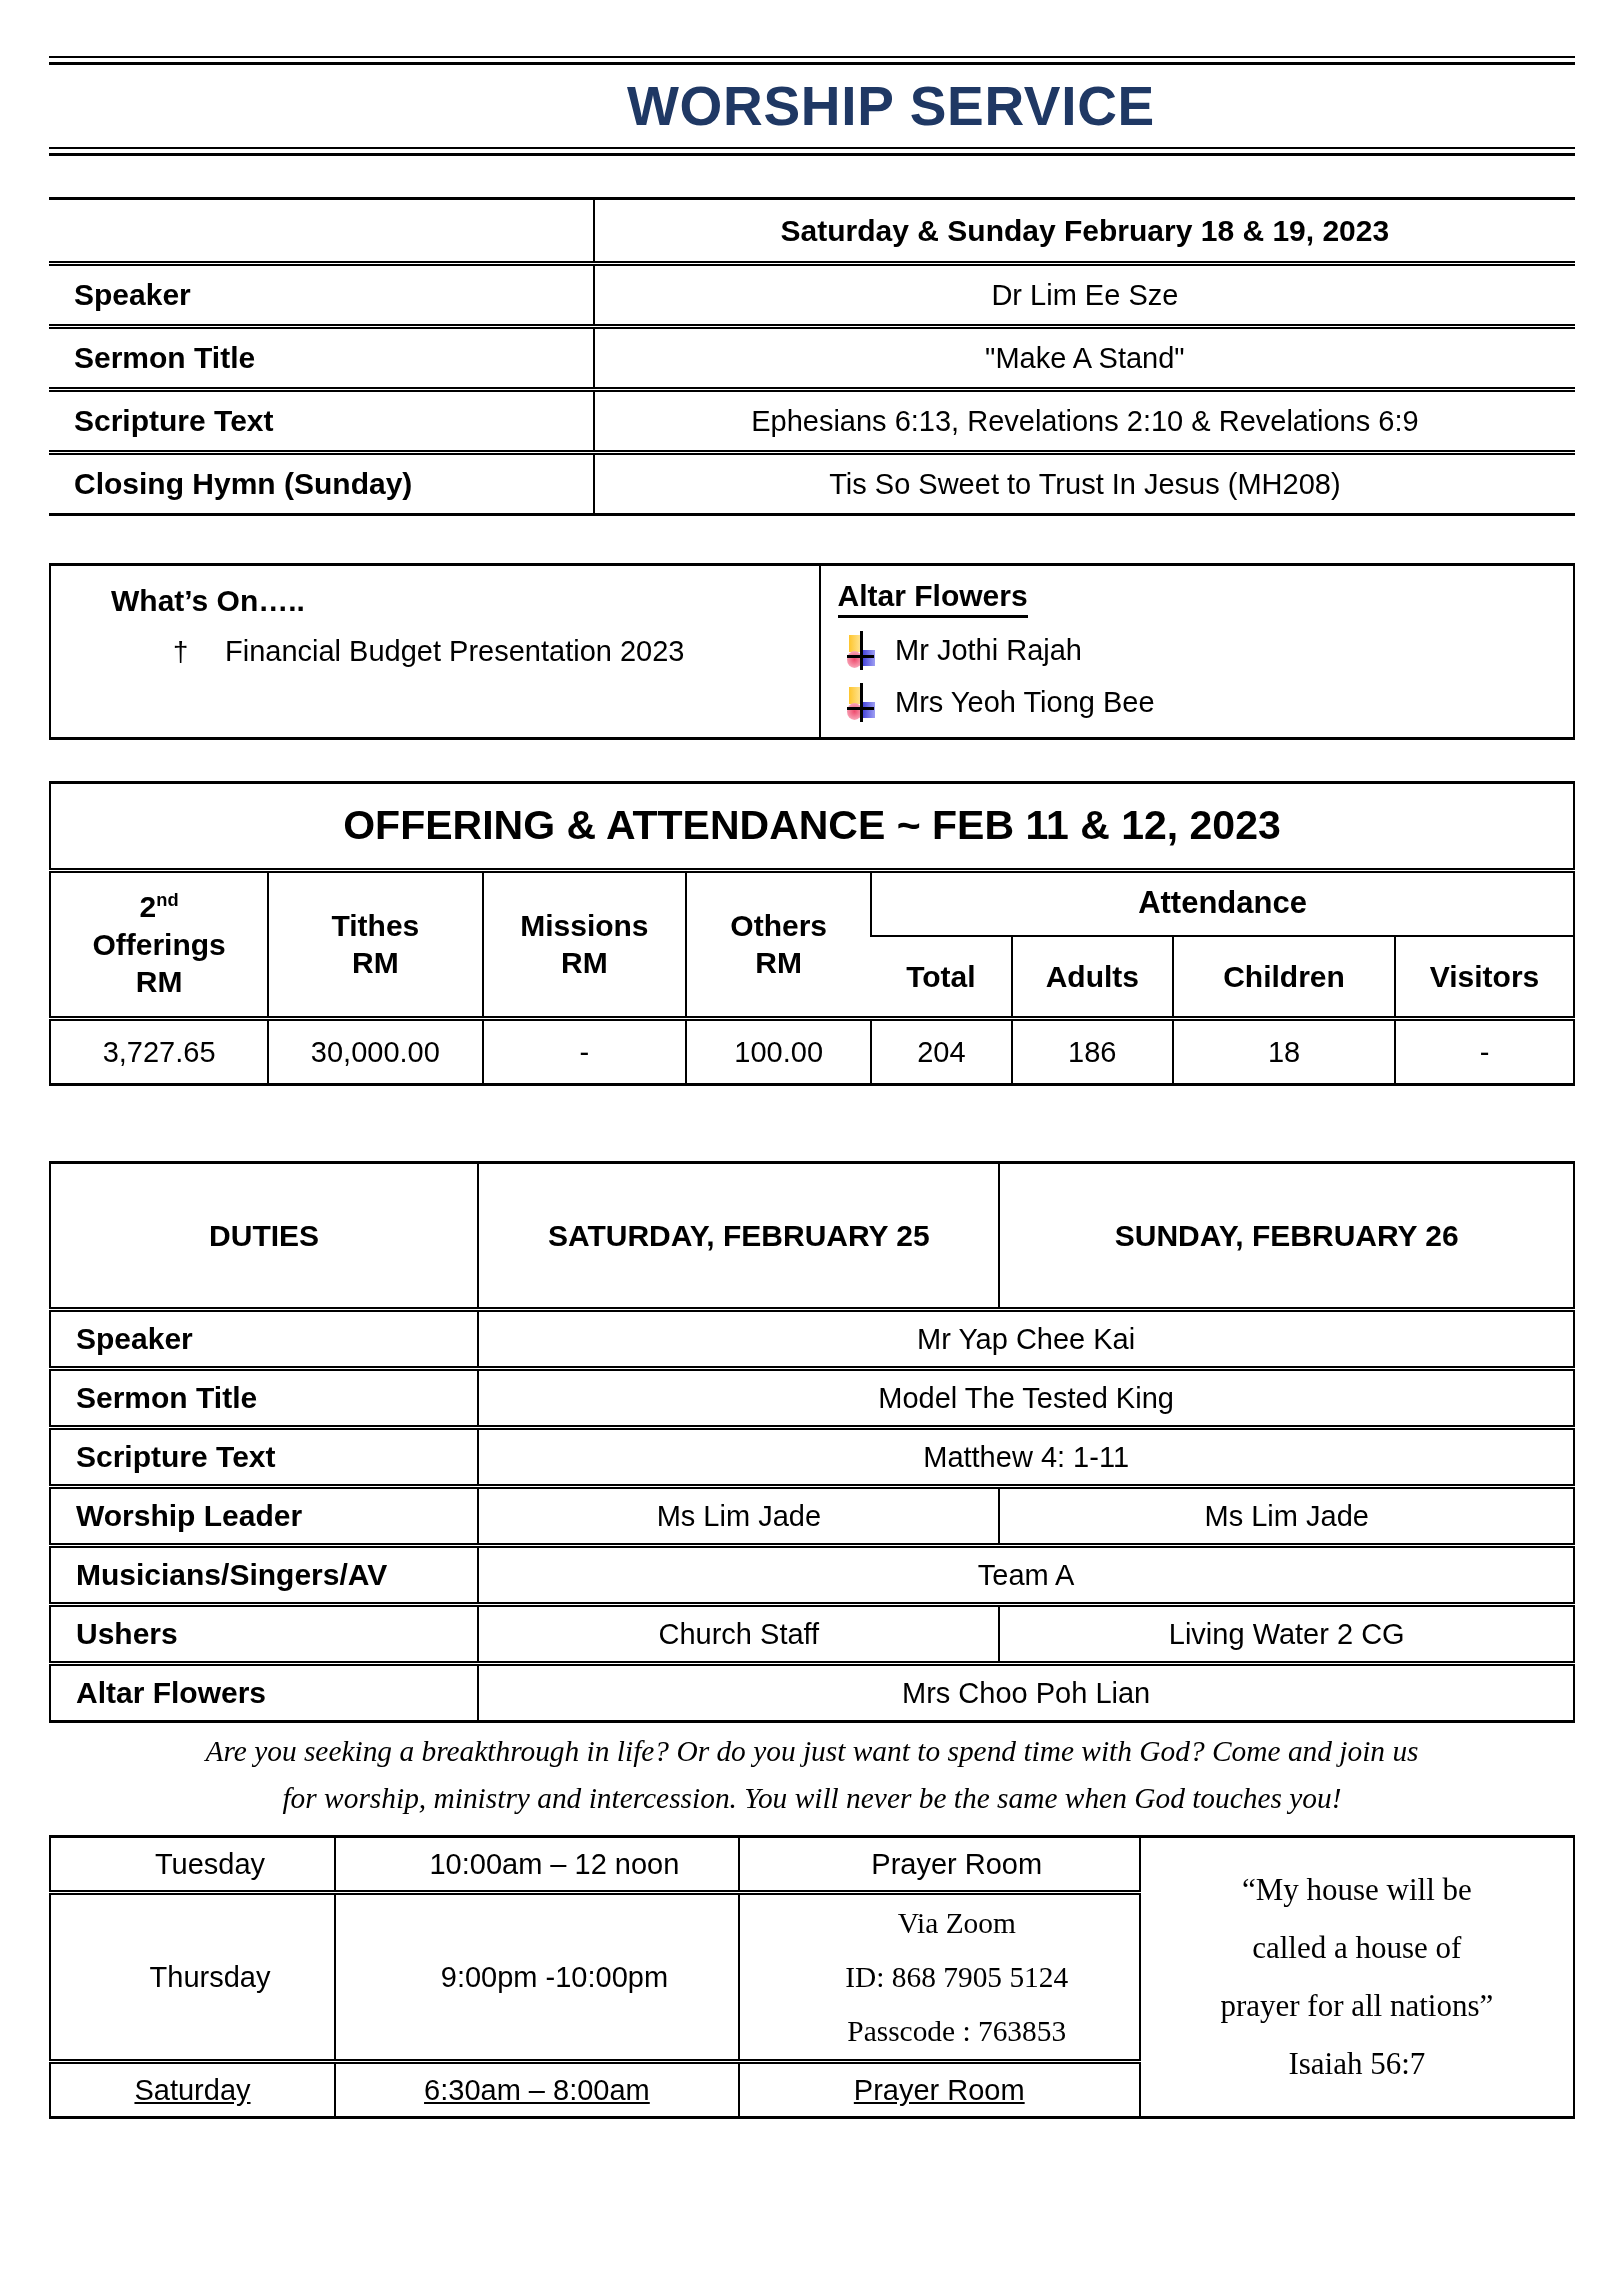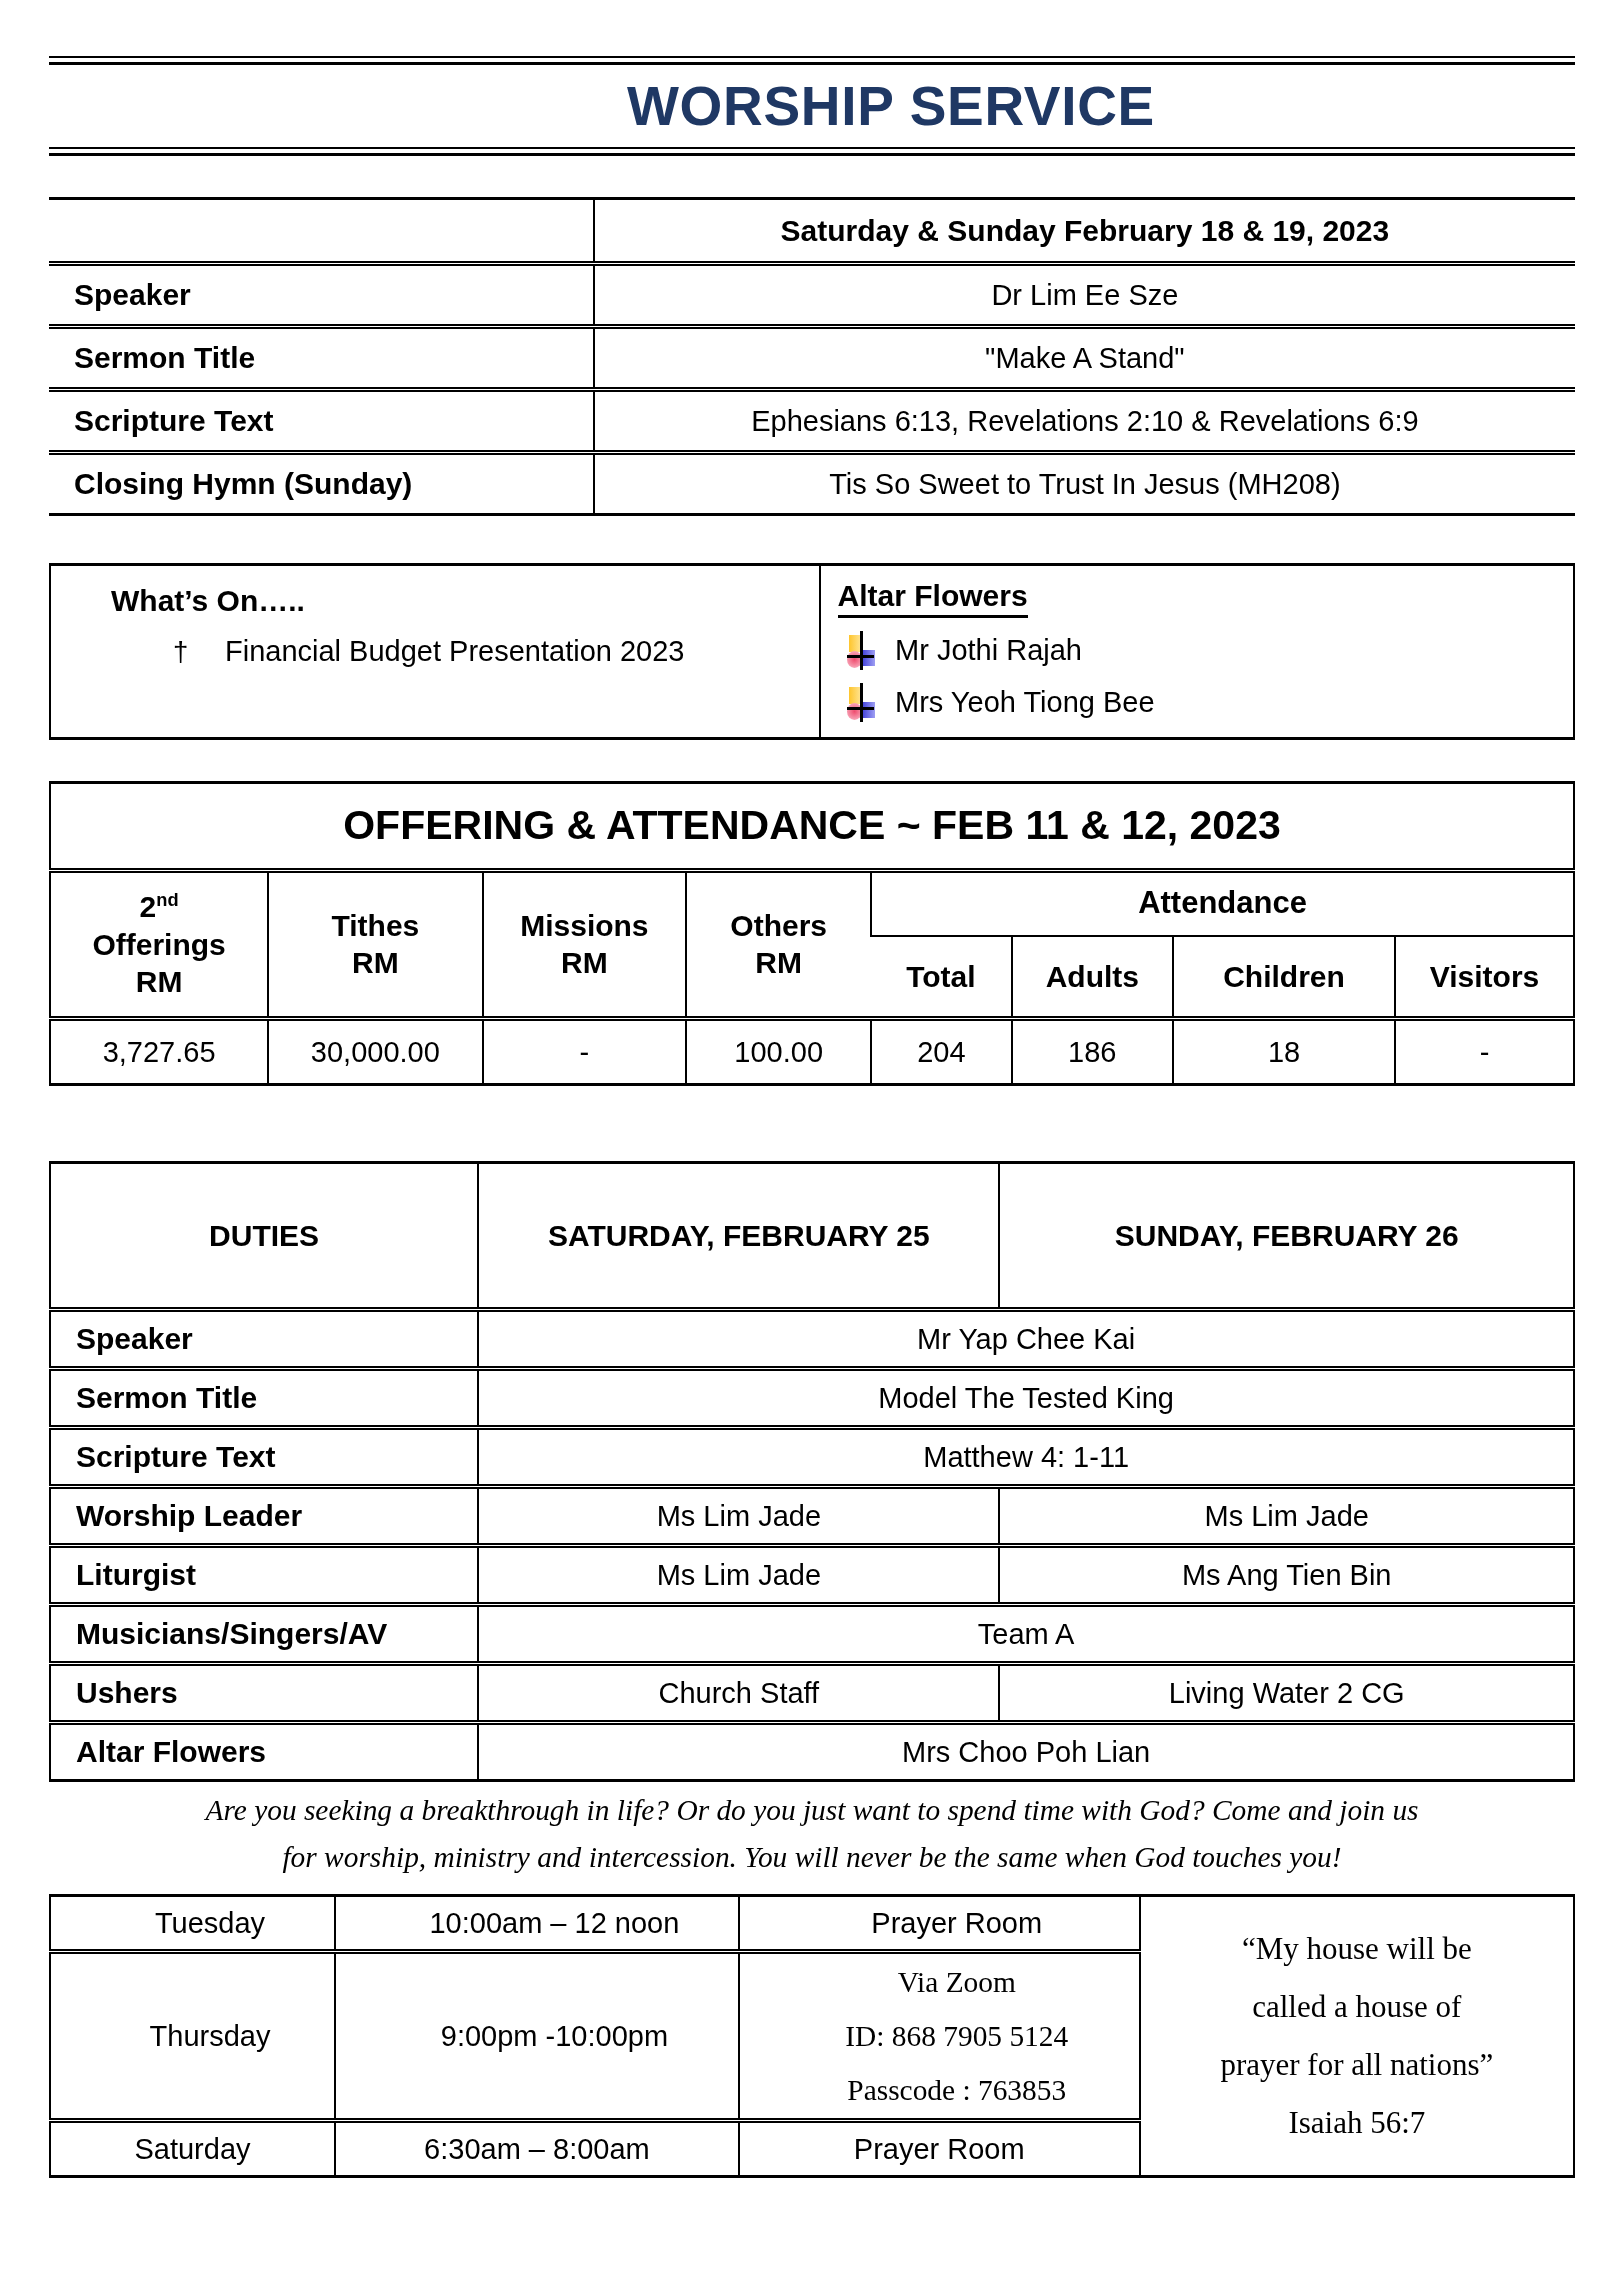--- a/index.html
+++ b/index.html
@@ -87,21 +87,21 @@
 
   
   h2.pm{margin:46px 0 0 0;text-align:center;font-size:47px;line-height:62px;font-weight:bold;letter-spacing:0.7px;}
   .intro{margin-top:5.2px;text-align:center;font-family:"Liberation Serif",serif;font-style:italic;font-size:29.4px;line-height:47px;}
   .t4{margin-top:13px;border:2px solid #000;border-top-width:3.3px;border-bottom-width:3.3px;}
   .t4 td{border-left:2px solid #000;}
   .t4 tr td:first-child{border-left:none;}
   .t4 tr:not(:last-child) td.rb{border-bottom:5.9px double #000;padding-left:36px;}
   .t4 .r1 td{height:50px;}
   .t4 .r2 td{height:157px;}
-  .t4 .r3 td{height:50px;}
+  .t4 .r3 td{height:50px;text-decoration:underline;}
   .t4 .zoomcell div{font-family:"Liberation Serif",serif;line-height:54px;font-size:29.4px;}
   .t4 .quote{font-family:"Liberation Serif",serif;font-weight:normal;font-size:31px;line-height:58px;}
 </style>
 </head>
 <body>
 
 <div class="page">
   <div class="content">
 
     <div class="rule rule-top"></div>
@@ -241,25 +241,20 @@
       <tr>
         <td class="lbl">Scripture Text</td>
         <td colspan="2">Matthew 4: 1-11</td>
       </tr>
       <tr>
         <td class="lbl">Worship Leader</td>
         <td>Ms Lim Jade</td>
         <td>Ms Lim Jade</td>
       </tr>
       <tr>
-        <td class="lbl">Liturgist</td>
-        <td>Ms Lim Jade</td>
-        <td>Ms Ang Tien Bin</td>
-      </tr>
-      <tr>
         <td class="lbl">Musicians/Singers/AV</td>
         <td colspan="2">Team A</td>
       </tr>
       <tr>
         <td class="lbl">Ushers</td>
         <td>Church Staff</td>
         <td>Living Water 2 CG</td>
       </tr>
       <tr>
         <td class="lbl">Altar Flowers</td>

